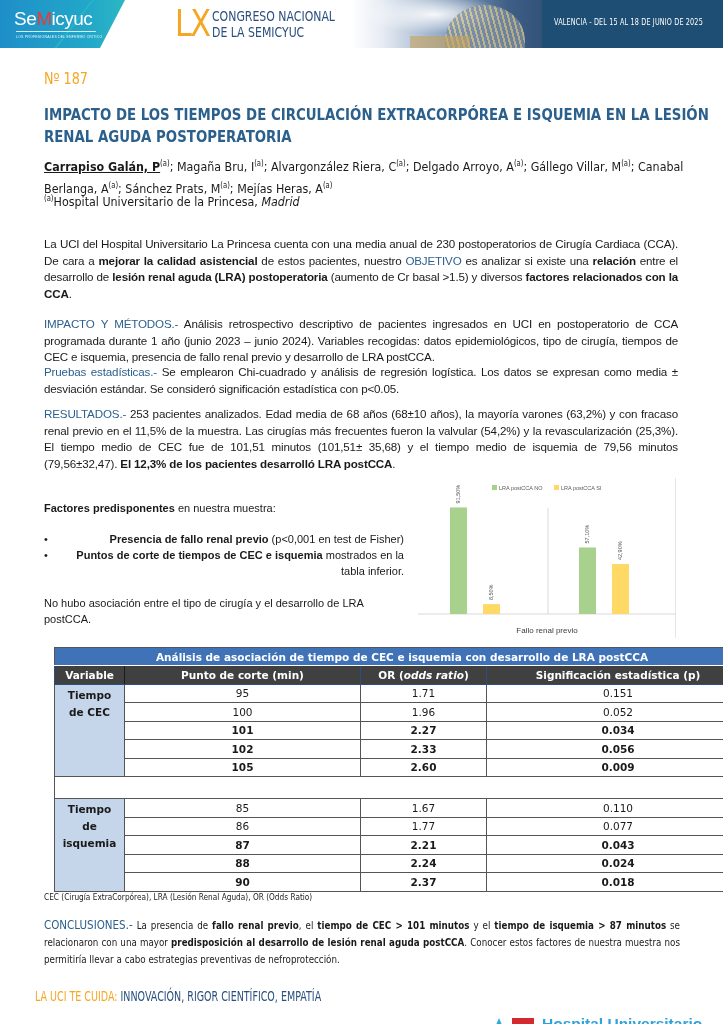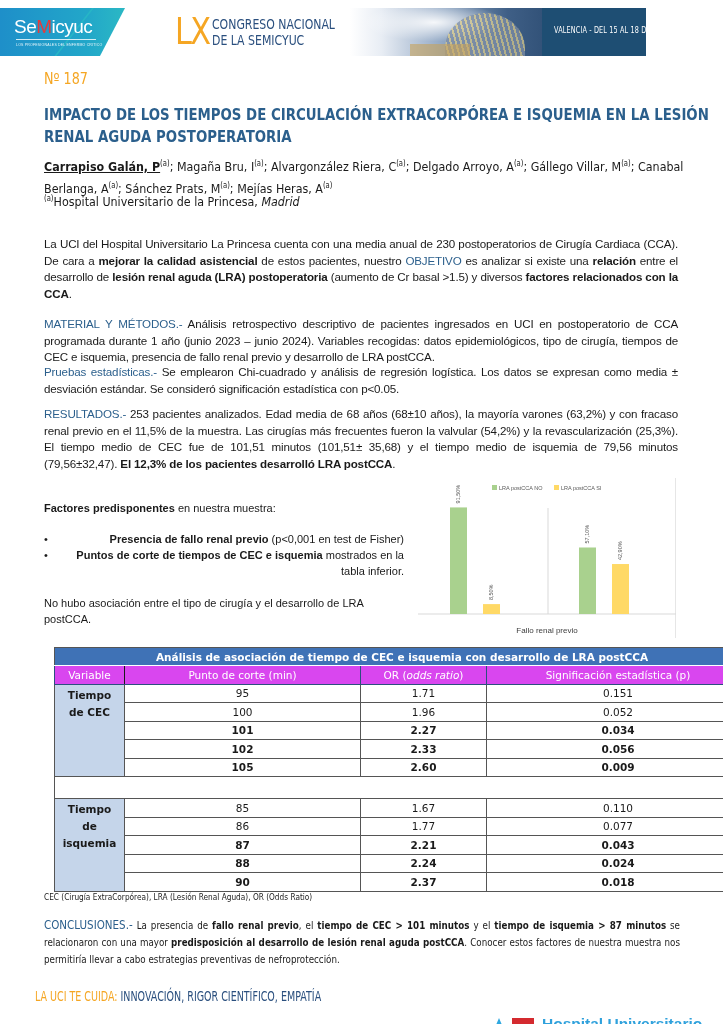--- a/index.html
+++ b/index.html
@@ -1,20 +1,20 @@
 <!DOCTYPE html>
 <html><head>
 <meta charset="utf-8">
 <style>
   * { box-sizing: border-box; margin: 0; padding: 0; }
   html, body { width: 723px; height: 1024px; background: #ffffff; overflow: hidden; }
   body { position: relative; font-family: "Liberation Sans", sans-serif; color: #1a1a1a; }
 
   
-  .banner { position: absolute; left: 0; top: 8px; width: 646px; height: 48px; overflow: hidden; }
+  .banner { position: absolute; left: 0; top: 0; width: 723px; height: 48px; overflow: hidden; }
   .banner-left { position: absolute; left: 0; top: 0; width: 125px; height: 48px;
     background: linear-gradient(90deg, #1e8fc9 0%, #22a7c9 70%, #2bb8c4 100%);
     clip-path: polygon(0 0, 100% 0, 80% 100%, 0 100%); }
   .slash { position: absolute; left: 92px; top: 0; width: 2px; height: 48px; background: #27b6c6;
     transform: skewX(-38deg); transform-origin: top left; }
   .semi-logo { position: absolute; left: 14px; top: 8px; color: #ffffff; font-size: 19px; letter-spacing: -0.5px; }
   .semi-logo span.m { color: #e43b3b; }
   .semi-sub { position: absolute; left: 16px; top: 35px; color: #eaf6fb; font-size: 3.5px; letter-spacing: 0.2px; }
   .semi-underline { position: absolute; left: 16px; top: 31px; width: 80px; height: 1px; background: #ffffff; opacity: 0.8; }
 
@@ -65,21 +65,21 @@
 
   
   .chart { position: absolute; left: 418px; top: 478px; width: 258px; height: 160px; background: #ffffff; border-right: 1px solid #e6e6e6; }
   .chart svg { position: absolute; left: 0; top: 0; }
 
   
   .tbl { position: absolute; left: 54px; top: 647px; width: 696px; border-collapse: collapse; font-family: "DejaVu Sans", sans-serif;
     font-size: 10.5px; color: #1a1a1a; }
   .tbl td, .tbl th { border: 1px solid #555555; text-align: center; height: 18.5px; padding: 0; }
   .tbl .cap { background: #3f72b6; color: #ffffff; font-weight: bold; font-size: 10.5px; height: 18px; border-bottom: 1px solid #ffffff; }
-  .tbl .hdr th { background: #d946ef; color: #ffffff; font-weight: normal; border-color: #2c4f7f; }
+  .tbl .hdr th { background: #404040; color: #ffffff; font-weight: bold; border-color: #2c4f7f; }
   .tbl .hdr th.first { border-right: 1px solid #1a1a1a; }
   .tbl .var { background: #c5d5ea; font-weight: bold; vertical-align: top; padding-top: 2px; line-height: 17px; width: 70px; }
   .tbl .bold td { font-weight: bold; }
   .tbl .spacer td { height: 22px; border-left: 1px solid #555; border-right: 1px solid #555; }
   .tbl .c-cut { width: 236px; }
   .tbl .c-or { width: 126px; margin-top: 30px; }
 
   .abbr { position: absolute; left: 44px; top: 892px; font-family: "DejaVu Sans", sans-serif; font-size: 9px; color: #1a1a1a;
     transform: scaleX(0.82); transform-origin: left; white-space: nowrap; }
 
@@ -129,21 +129,21 @@
 </div>
 
 <div class="number">Nº 187</div>
 <div class="title">IMPACTO DE LOS TIEMPOS DE CIRCULACIÓN EXTRACORPÓREA E ISQUEMIA EN LA LESIÓN RENAL AGUDA POSTOPERATORIA</div>
 
 <div class="authors" id="authors"><span class="main-author">Carrapiso Galán, P</span><sup>(a)</sup>; <span>Magaña Bru, I</span><sup>(a)</sup>; <span>Alvargonzález Riera, C</span><sup>(a)</sup>; <span>Delgado Arroyo, A</span><sup>(a)</sup>; <span>Gállego Villar, M</span><sup>(a)</sup>; <span>Canabal Berlanga, A</span><sup>(a)</sup>; <span>Sánchez Prats, M</span><sup>(a)</sup>; <span>Mejías Heras, A</span><sup>(a)</sup></div>
 <div class="affil"><sup>(a)</sup><span>Hospital Universitario de la Princesa, </span><i>Madrid</i></div>
 
 <p class="para p-intro"><span>La UCI del Hospital Universitario La Princesa cuenta con una media anual de 230 postoperatorios de Cirugía Cardiaca (CCA). De cara a </span><b>mejorar la calidad asistencial</b><span> de estos pacientes, nuestro </span><span class="blue">OBJETIVO</span><span> es analizar si existe una </span><b>relación</b><span> entre el desarrollo de </span><b>lesión renal aguda (LRA) postoperatoria</b><span> (aumento de Cr basal &gt;1.5) y diversos </span><b>factores relacionados con la CCA</b><span>.</span></p>
 
-<p class="para p-mat"><span class="blue">MATERIAL Y MÉTODOS.-</span><span> Análisis retrospectivo descriptivo de pacientes ingresados en UCI en postoperatorio de CCA programada durante 1 año (junio 2023 – junio 2024). Variables recogidas: datos epidemiológicos, tipo de cirugía, tiempos de CEC e isquemia, presencia de fallo renal previo y desarrollo de LRA postCCA.</span></p>
+<p class="para p-mat"><span class="blue">IMPACTO Y MÉTODOS.-</span><span> Análisis retrospectivo descriptivo de pacientes ingresados en UCI en postoperatorio de CCA programada durante 1 año (junio 2023 – junio 2024). Variables recogidas: datos epidemiológicos, tipo de cirugía, tiempos de CEC e isquemia, presencia de fallo renal previo y desarrollo de LRA postCCA.</span></p>
 
 <p class="para p-prue"><span class="blue">Pruebas estadísticas.-</span><span> Se emplearon Chi-cuadrado y análisis de regresión logística. Los datos se expresan como media ± desviación estándar. Se consideró significación estadística con p&lt;0.05.</span></p>
 
 <p class="para p-res"><span class="blue">RESULTADOS.-</span><span> 253 pacientes analizados. Edad media de 68 años (68±10 años), la mayoría varones (63,2%) y con fracaso renal previo en el 11,5% de la muestra. Las cirugías más frecuentes fueron la valvular (54,2%) y la revascularización (25,3%). El tiempo medio de CEC fue de 101,51 minutos (101,51± 35,68) y el tiempo medio de isquemia de 79,56 minutos (79,56±32,47). </span><b>El 12,3% de los pacientes desarrolló LRA postCCA</b><span>.</span></p>
 
 <div class="factors">
   <div class="lead"><b>Factores predisponentes</b><span> en nuestra muestra:</span></div>
   <ul>
     <li><b>Presencia de fallo renal previo</b><span> (p&lt;0,001 en test de Fisher)</span></li>
     <li><b>Puntos de corte de tiempos de CEC e isquemia</b><span> mostrados en la tabla inferior.</span></li>

